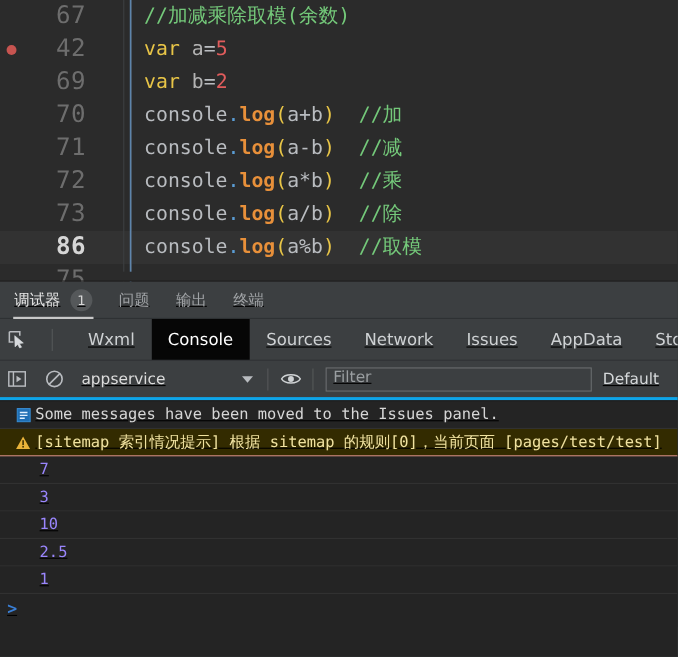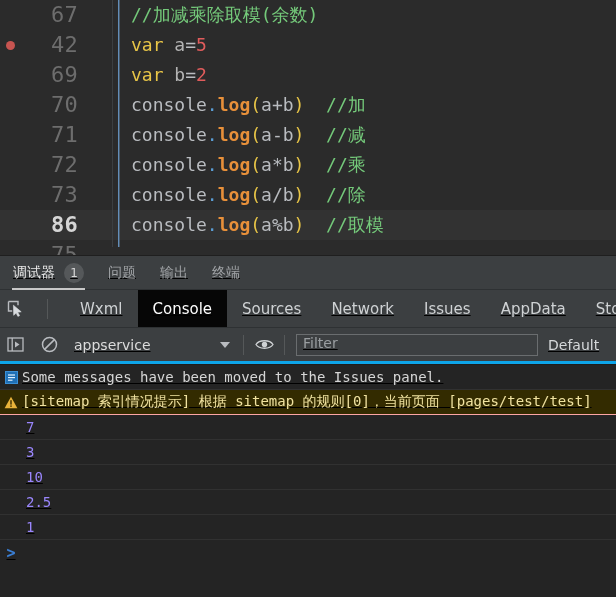--- a/index.html
+++ b/index.html
@@ -156,21 +156,21 @@
     flex:1 1 auto;min-height:0;
     background:#242424;
     overflow:hidden;
     border-top:1px solid #1d1d1d;
   }
   .c-row{
     display:flex;align-items:center;
     min-height:25px;
     border-bottom:1px solid #313131;
     box-sizing:border-box;
-    padding-left:0px;
+    padding-left:10px;
     font-family:"DejaVu Sans Mono","Liberation Mono",monospace;
     font-size:14px;
   }
   .c-info{background:#242424;color:#d6d6d6;}
   .c-warn{background:#332b00;color:#f0e2a0;border-bottom:1px solid #fca5a5;}
   .c-log{background:#242424;color:#9a86fd;}
   .c-icon{
     width:22px;flex:0 0 22px;display:flex;align-items:center;justify-content:center;
   }
   .c-text{flex:1 1 auto;white-space:nowrap;overflow:hidden;}

